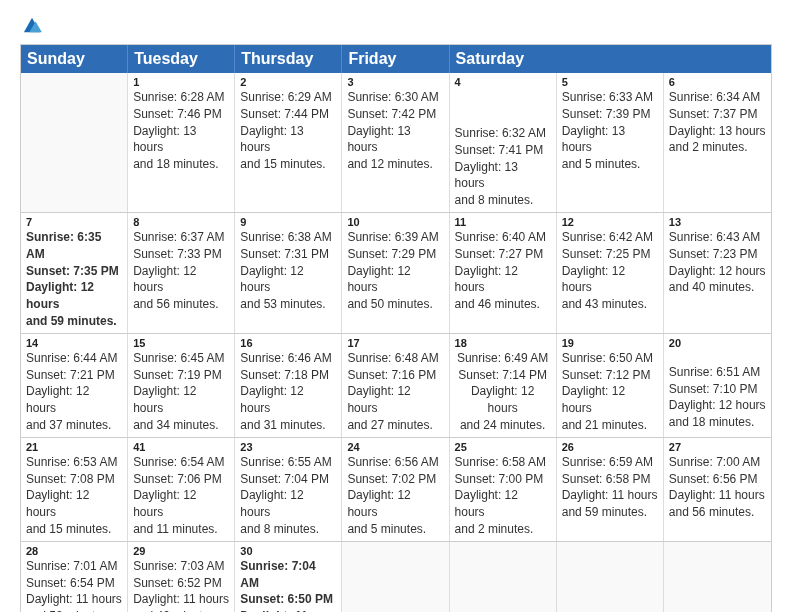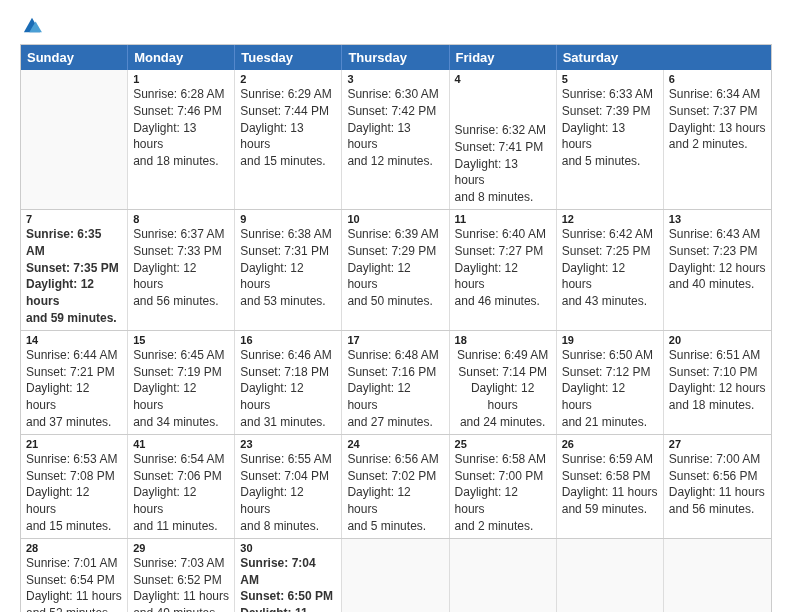--- a/index.html
+++ b/index.html
@@ -69,21 +69,21 @@
       flex-direction: column;
       border: 1px solid #ccc;
     }
     .cal-header-row {
       display: grid;
       grid-template-columns: repeat(7, 1fr);
       background: #2e6db5;
     }
     .cal-header-cell {
       color: #fff;
-      font-size: 13px;
+      font-size: 16px;
       font-weight: bold;
       padding: 5px 6px;
       text-align: left;
       border-right: 1px solid #5588cc;
     }
     .cal-header-cell:last-child { border-right: none; }
     .cal-body {
       flex: 1;
       display: flex;
       flex-direction: column;
@@ -137,21 +137,20 @@
     </div>
     <div class="title-block">
       <div class="month-title"></div>
       <div class="location"></div>
     </div>
   </div>
 
   <div class="calendar">
     <div class="cal-header-row">
     <div class="cal-header-cell">Sunday</div>
-        <div class="cal-header-cell">Monday</div>
         <div class="cal-header-cell">Tuesday</div>
         <div class="cal-header-cell">Thursday</div>
         <div class="cal-header-cell">Friday</div>
         <div class="cal-header-cell">Saturday</div>
       </div>
     <div class="cal-body">
     <div class="cal-row">
           <div class="cal-cell empty"></div>
           <div class="cal-cell">
             <div class="day-num">1</div>
@@ -285,21 +284,21 @@
           </div>
           <div class="cal-cell">
             <div class="day-num">19</div>
             <div class="day-info" style="white-space: pre-line;">Sunrise: 6:50 AM
 Sunset: 7:12 PM
 Daylight: 12 hours
 and 21 minutes.</div>
           </div>
           <div class="cal-cell">
             <div class="day-num">20</div>
-            <div class="day-info" style="white-space: pre-line;">Sunrise: 6:51 AM
+            <div class="day-info" style="white-space: pre-line; margin-top: 14px;">Sunrise: 6:51 AM
 Sunset: 7:10 PM
 Daylight: 12 hours
 and 18 minutes.</div>
           </div>
         </div>
         <div class="cal-row">
           <div class="cal-cell">
             <div class="day-num">21</div>
             <div class="day-info" style="white-space: pre-line;">Sunrise: 6:53 AM
 Sunset: 7:08 PM

